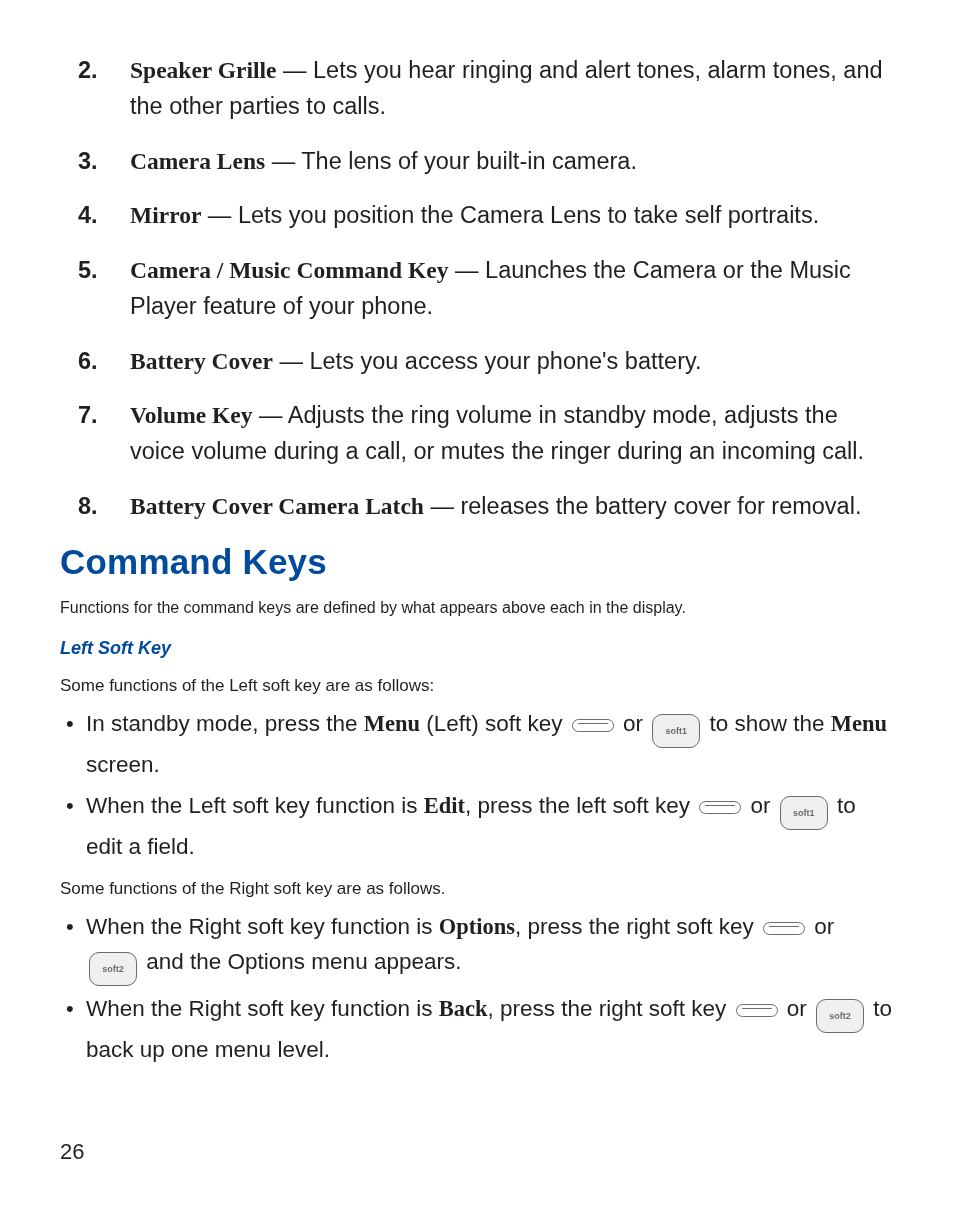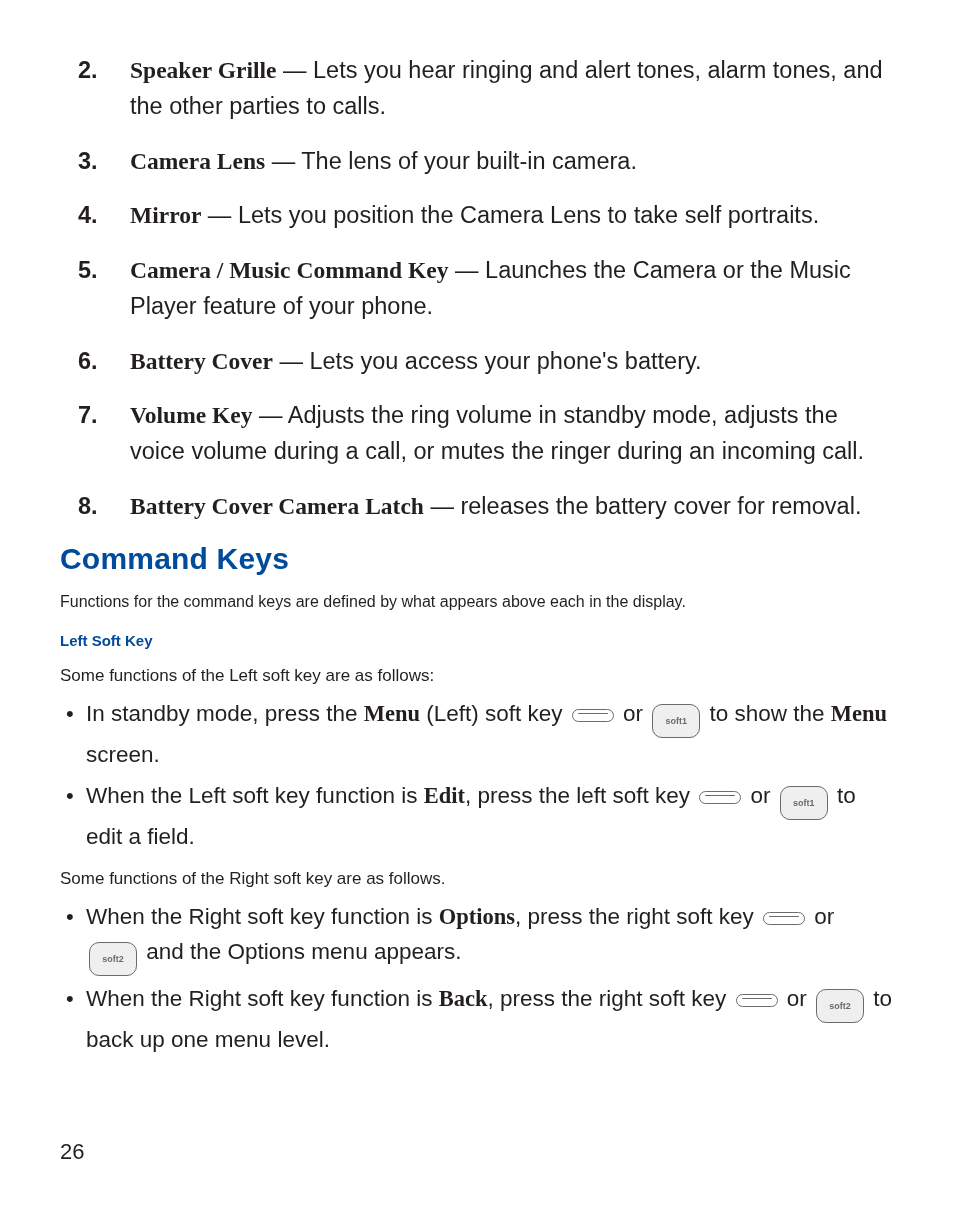--- a/index.html
+++ b/index.html
@@ -35,33 +35,34 @@
     padding-left: 18px;
   }
   .ol .body {
     flex: 1;
   }
   .bold { font-weight: bold; font-family: Liberation Serif, serif; }
   h2.section {
     font-family: Arial, Helvetica, sans-serif;
     color: #004b9b; 
     font-weight: 900;
-    font-size: 30px;
+    font-size: 35px;
     margin: 8px 0 14px 0;
     letter-spacing: 0.2px;
   }
   p.intro {
     font-size: 16px;
     line-height: 1.5;
     margin: 0 0 18px 0;
   }
   h3.sub {
     color: #004b9b;
     font-weight: bold;
-    font-size: 15px;
+    font-style: italic;
+    font-size: 18px;
     margin: 10px 0 14px 0;
   }
   p.lead {
     font-size: 17px;
     line-height: 1.5;
     margin: 0 0 8px 0;
   }
   ul.bul {
     list-style: none;
     padding: 0 0 0 6px;

